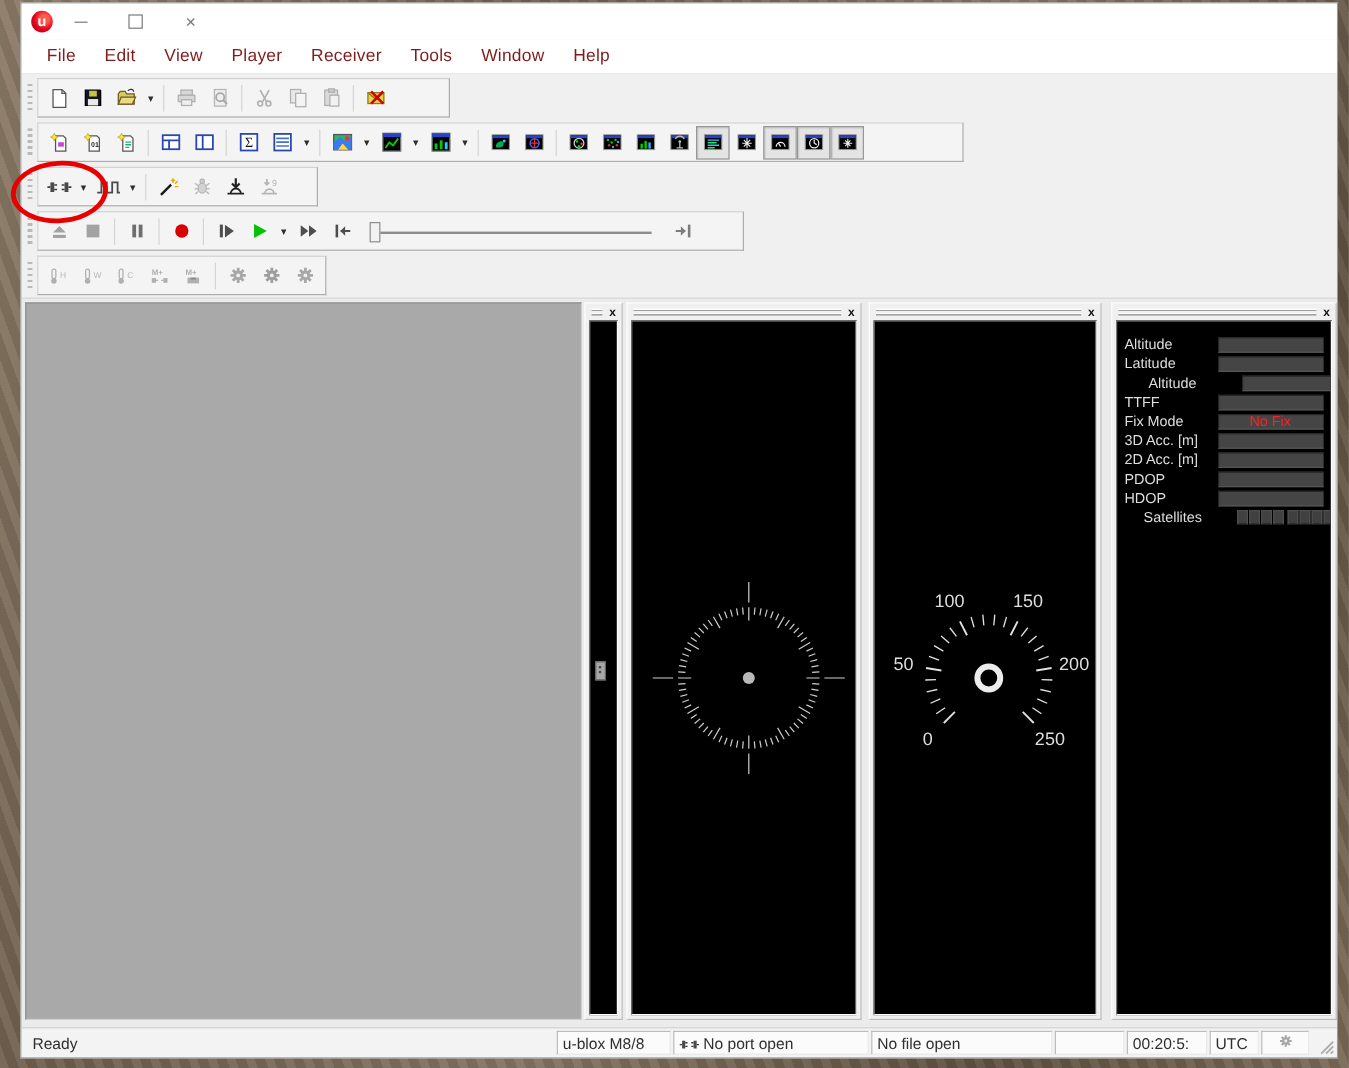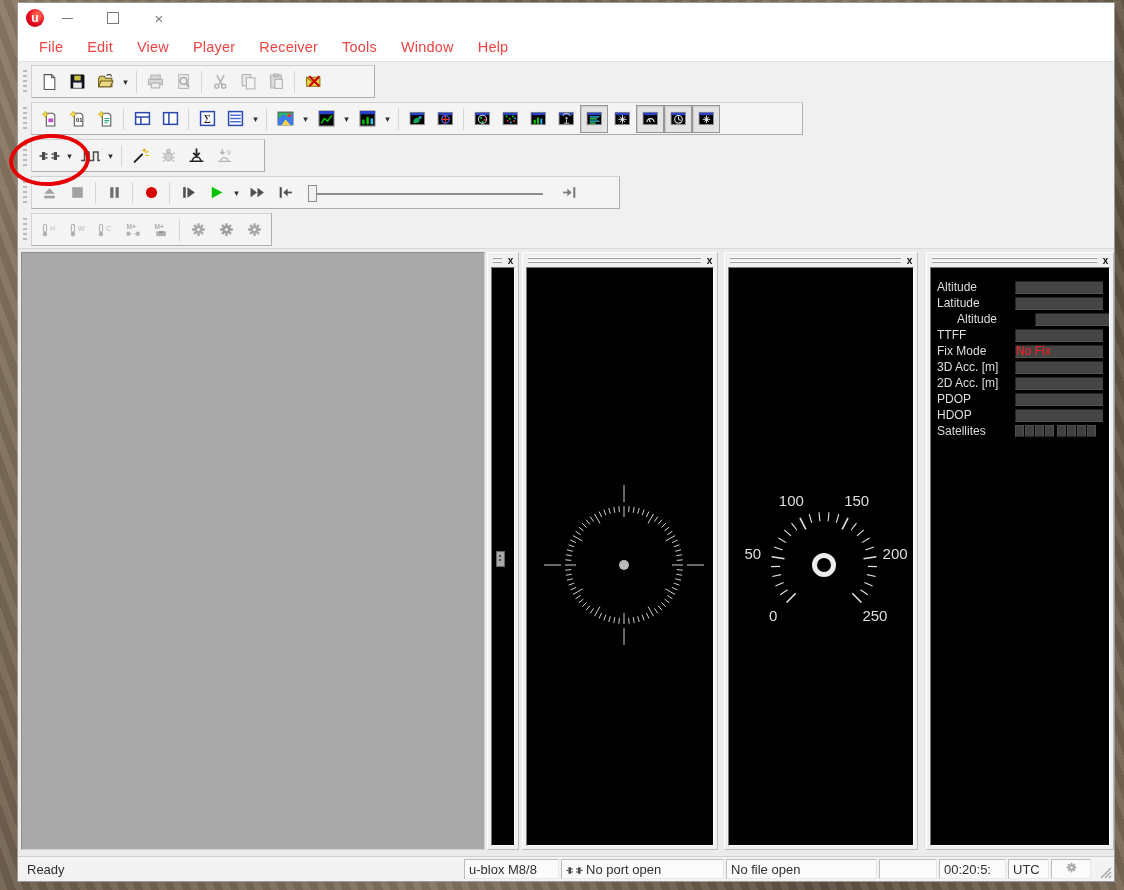--- a/index.html
+++ b/index.html
@@ -20,21 +20,21 @@
     color:#fff;font-size:12px;font-weight:bold;display:flex;align-items:center;justify-content:center;flex:0 0 auto;}
   .wintitle{margin-left:7px;font-size:14px;color:#5f5f5f;flex:1;}
   .winctl{display:flex;align-items:center;height:100%;}
   .wbtn{width:46px;height:100%;display:flex;align-items:center;justify-content:center;color:#7a7a7a;}
   .wbtn .minbar{width:11px;height:1px;background:#7a7a7a;}
   .wbtn .maxbox{width:10px;height:10px;border:1px solid #7a7a7a;}
   .wbtn.close{font-size:15px;line-height:1;}
   
   .menubar{height:28px;background:#fff;display:flex;align-items:center;padding-left:9px;
     border-bottom:1px solid #e3e3e3;flex:0 0 auto;}
-  .menu-item{font-size:14.5px;color:#ef4444;padding:0 12px;letter-spacing:.2px;}
+  .menu-item{font-size:14.5px;color:#7f1d1d;padding:0 12px;letter-spacing:.2px;}
   
   .tbarea{flex:0 0 auto;background:#f0f0f0;padding-top:1px;}
   .tbrow{height:37px;position:relative;display:flex;align-items:center;}
   .tgrip{position:absolute;left:5px;top:7px;bottom:7px;width:4px;
     background:repeating-linear-gradient(to bottom,#b9b9b9 0 2px,transparent 2px 5px);}
   .tband{height:33px;margin-left:13px;display:flex;align-items:center;background:#f4f4f4;
     border:1px solid #d2d2d2;border-bottom-color:#adadad;border-right-color:#adadad;
     box-sizing:border-box;padding:0 3px;}
   .tbtn{width:28px;height:28px;display:flex;align-items:center;justify-content:center;
     border:1px solid transparent;box-sizing:border-box;flex:0 0 auto;}
@@ -66,21 +66,21 @@
   .dockbody svg{position:absolute;left:0;top:0;}
   .thumbmini{position:absolute;left:4px;top:283px;width:9px;height:16px;background:#a8a8a8;
     border:1px solid #666;box-sizing:border-box;}
   .thumbmini:after{content:"";position:absolute;left:2px;top:3px;width:2px;height:2px;background:#4a4a4a;
     box-shadow:0 4px 0 #4a4a4a;}
   
   .drow{position:absolute;left:0;height:16px;display:flex;align-items:center;width:100%;}
   .dlabel{color:#dedede;font-size:12px;margin-left:6px;white-space:nowrap;}
   .dval{position:absolute;left:84px;width:88px;height:13px;background:#454545;
     border-top:1px solid #262626;border-left:1px solid #262626;border-bottom:1px solid #555;
-    box-sizing:border-box;font-size:12px;text-align:left;padding-right:2px;line-height:11px;}
+    box-sizing:border-box;font-size:12px;text-align:center;padding-right:2px;line-height:11px;}
   .dsegs{position:absolute;left:84px;height:13px;display:flex;}
   .dseg{width:9px;height:12px;background:#404040;border:1px solid #4f4f4f;
     border-bottom-color:#2a2a2a;box-sizing:border-box;margin-right:1px;}
   .dseg.gap{margin-left:2px;}
   
   .statusbar{height:24px;flex:0 0 auto;background:#f3f3f3;border-top:1px solid #d0d0d0;
     display:flex;align-items:stretch;font-size:13px;color:#2f2f2f;}
   .sfield{border:1px solid #bcbcbc;border-bottom-color:#e8e8e8;border-right-color:#e8e8e8;
     background:#fbfbfb;margin:2px 1px;display:flex;align-items:center;padding:0 4px;
     box-sizing:border-box;white-space:nowrap;overflow:hidden;}
@@ -855,21 +855,21 @@
             <div class="dval"></div>
           </div>
           <div class="drow" style="top: 123px;">
             <span class="dlabel">PDOP</span>
             <div class="dval"></div>
           </div>
           <div class="drow" style="top: 139px;">
             <span class="dlabel">HDOP</span>
             <div class="dval"></div>
           </div>
-          <div class="drow" style="top: 155px;">
+          <div class="drow" style="top: 155px; margin-left: 16px;">
             <span class="dlabel">Satellites</span>
             <div class="dsegs">
               <div class="dseg"></div>
               <div class="dseg"></div>
               <div class="dseg"></div>
               <div class="dseg"></div>
               <div class="dseg gap"></div>
               <div class="dseg"></div>
               <div class="dseg"></div>
               <div class="dseg"></div>

